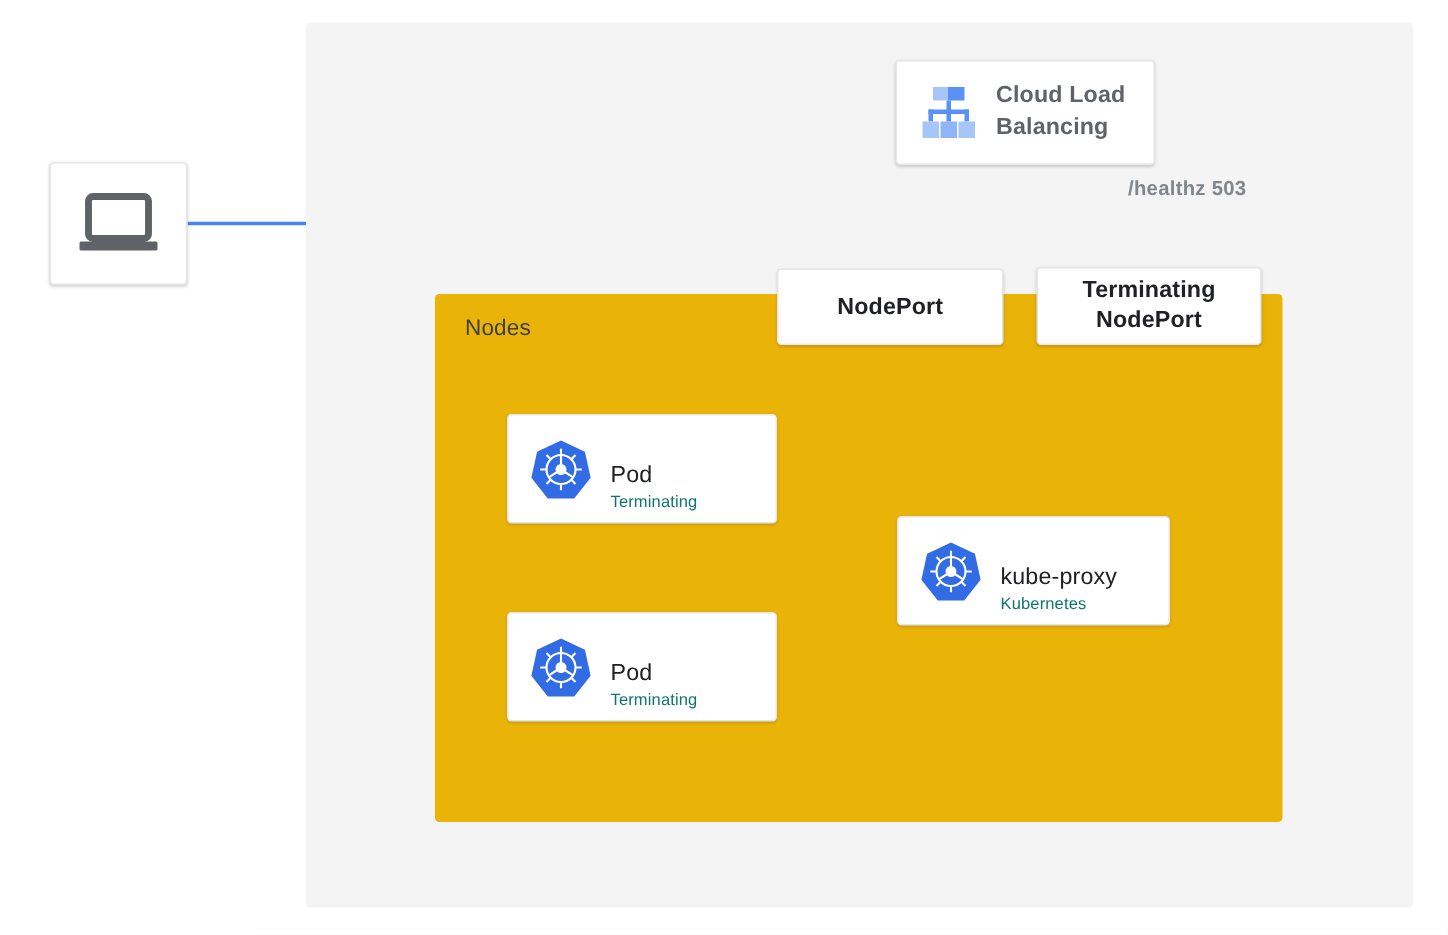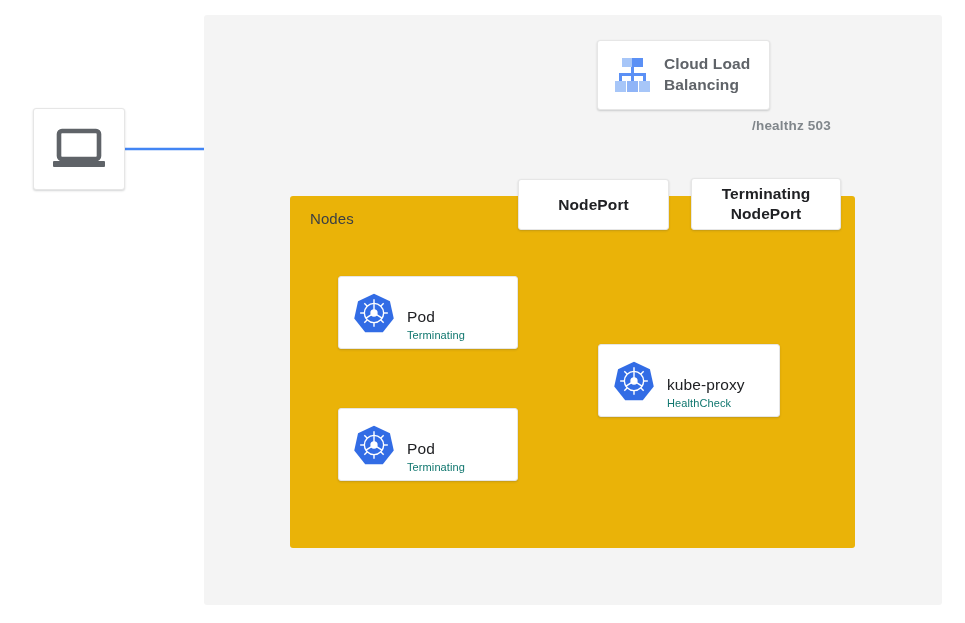--- a/index.html
+++ b/index.html
@@ -256,15 +256,15 @@
       <line x1="66" y1="34" x2="73" y2="27"></line>
       <line x1="34" y1="66" x2="27" y2="73"></line>
       <line x1="66" y1="66" x2="73" y2="73"></line>
       <line x1="50" y1="43" x2="50" y2="27"></line>
       <line x1="56" y1="54" x2="70" y2="63"></line>
       <line x1="44" y1="54" x2="30" y2="63"></line>
     </g>
   </svg>
   <div class="entity-text">
     <div class="entity-title">kube-proxy</div>
-    <div class="entity-sub">HealthCheck</div>
+    <div class="entity-sub">Kubernetes</div>
   </div>
 </div>
 
 </body></html>

